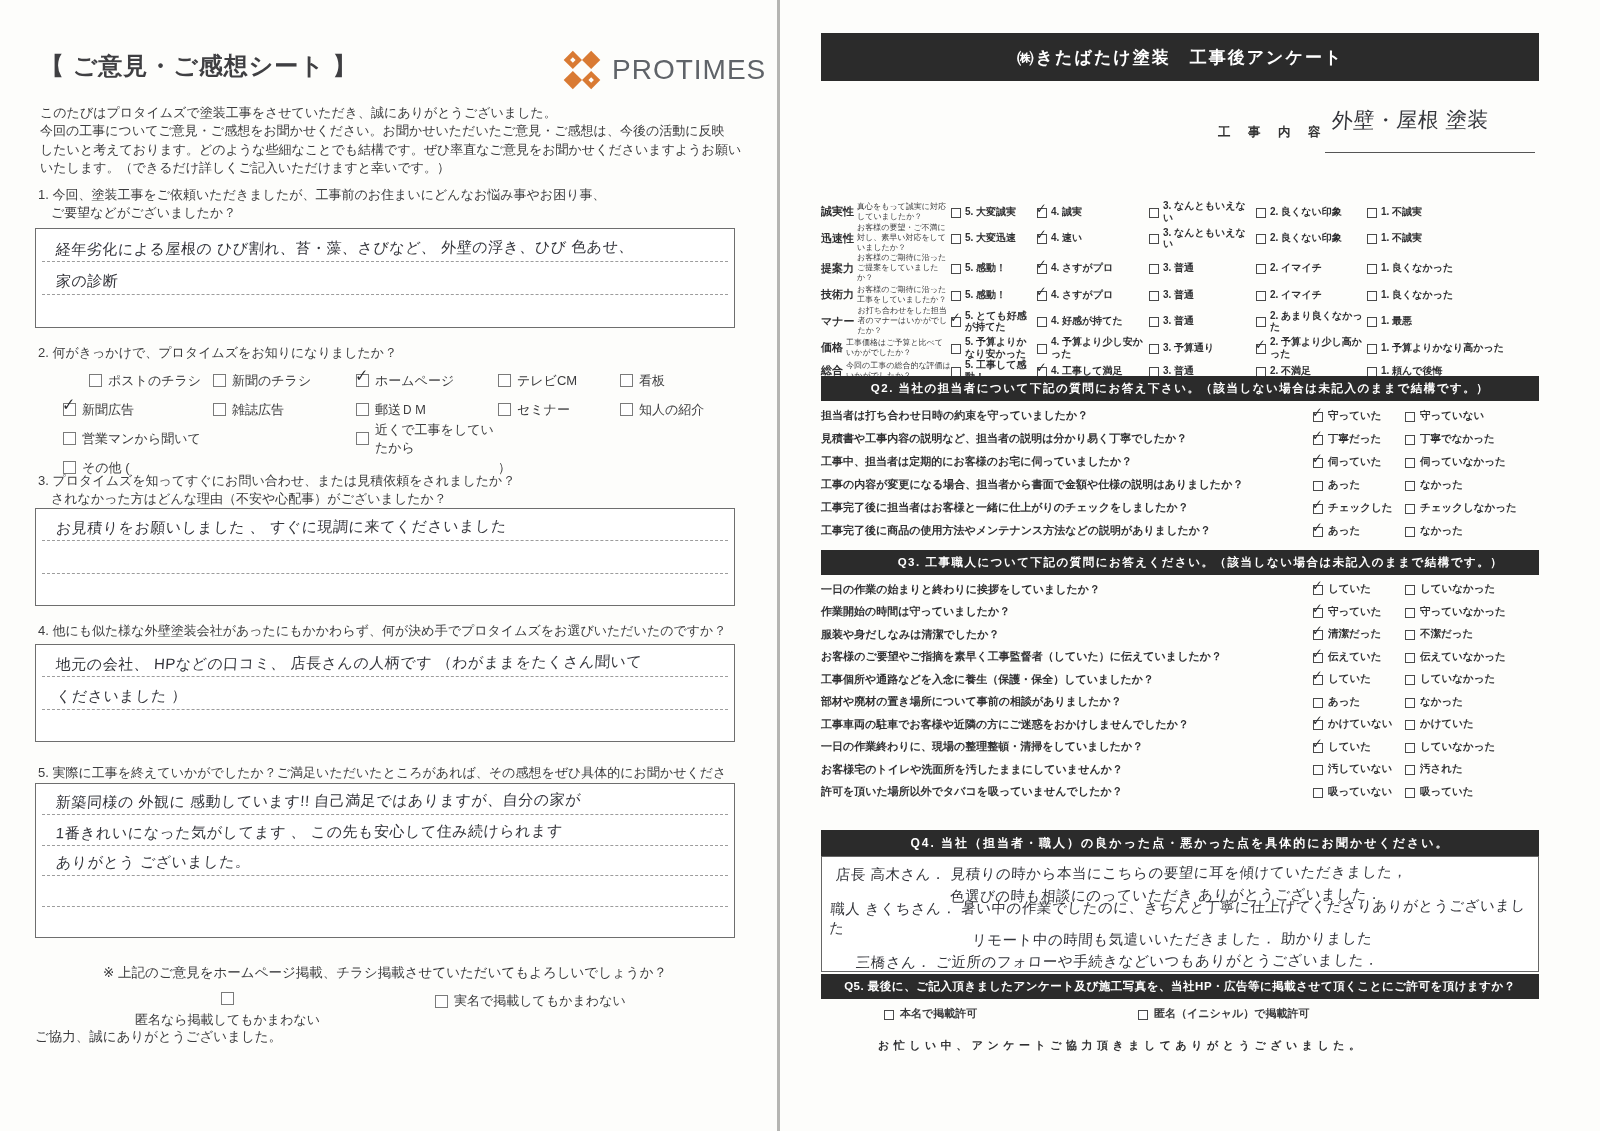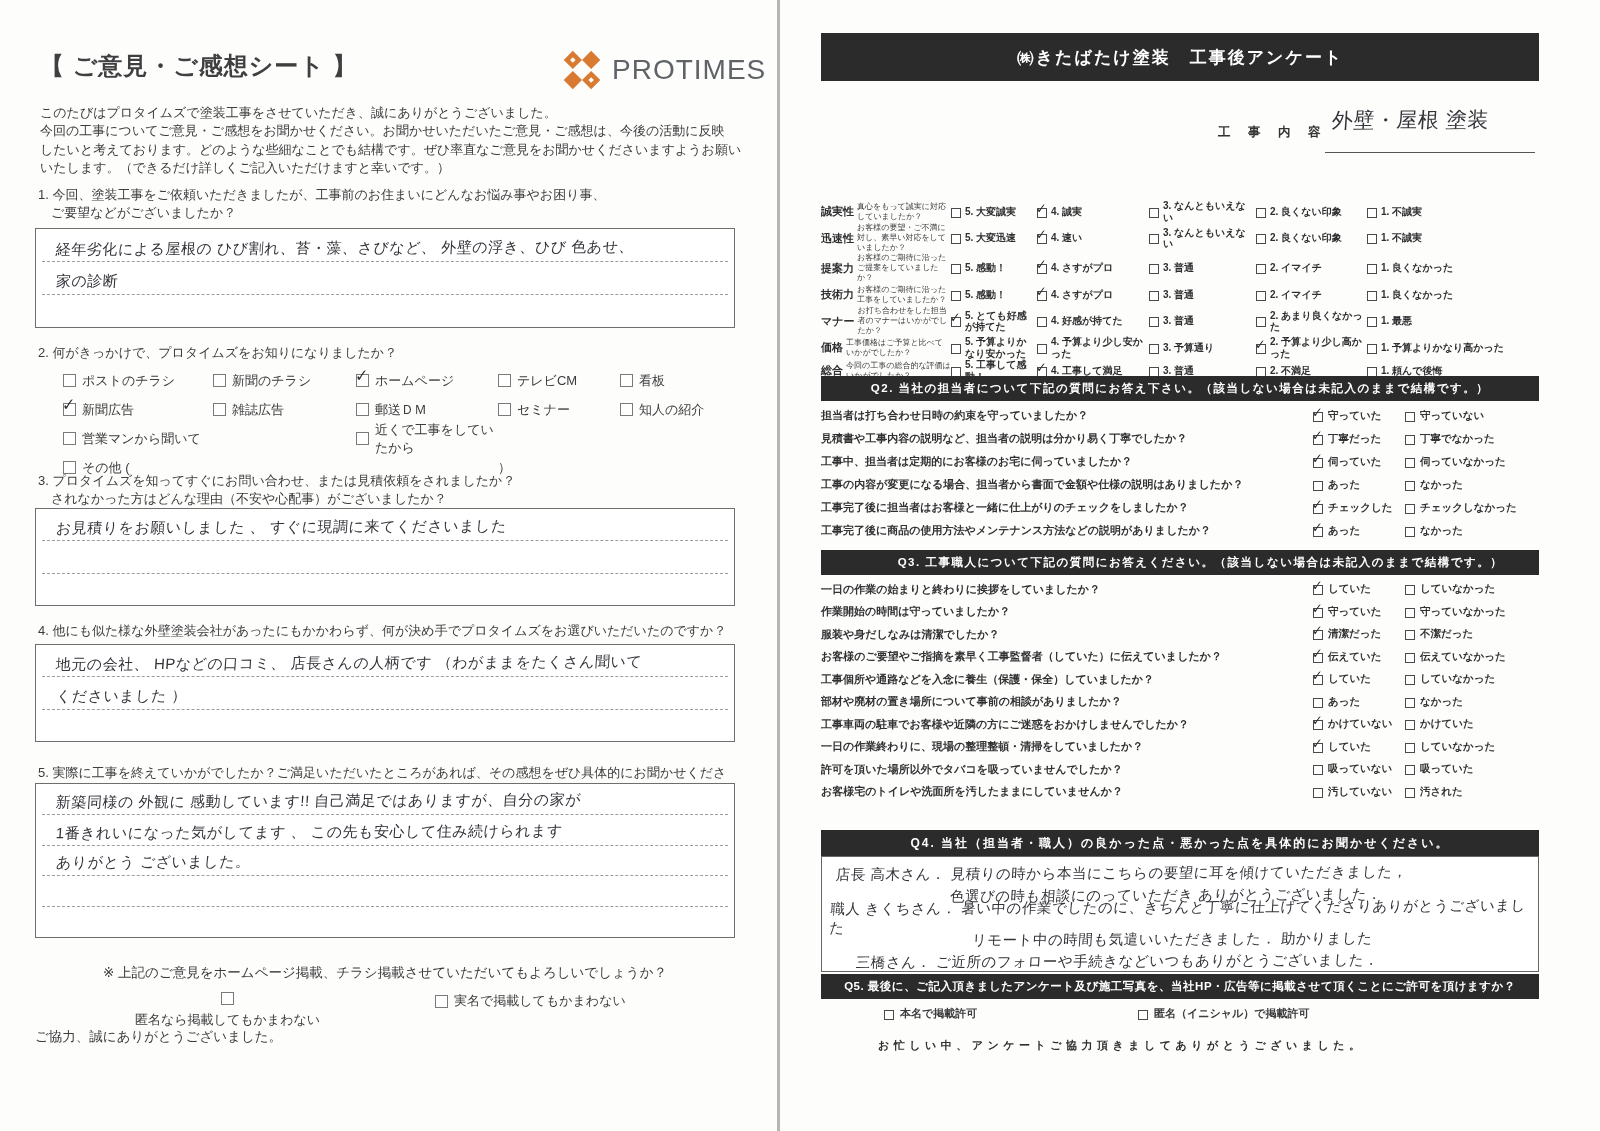--- a/index.html
+++ b/index.html
@@ -120,21 +120,21 @@
           <span class="hand">経年劣化による屋根の ひび割れ、苔・藻、さびなど、 外壁の浮き、ひび 色あせ、</span>
         </div>
         <div class="ans-line">
           <span class="hand">家の診断</span>
         </div>
         <div class="ans-line"></div>
       </div>
 
     <p class="qlabel" style="top:344px">2. 何がきっかけで、プロタイムズをお知りになりましたか？</p>
     <div id="lq2grid">
-        <div class="cbitem" style="grid-area: 1 / 1;">
+        <div class="cbitem" style="grid-area: 1 / 1; margin-left: 26px;">
           <span class="cb"></span>
           <span class="cblabel">ポストのチラシ</span>
         </div>
         <div class="cbitem" style="grid-area: 1 / 2;">
           <span class="cb"></span>
           <span class="cblabel">新聞のチラシ</span>
         </div>
         <div class="cbitem" style="grid-area: 1 / 3;">
           <span class="cb on">
             <span class="tick">✓</span>
@@ -623,39 +623,39 @@
               <span class="tick">✓</span>
             </span>
             <span>していた</span>
           </div>
           <div class="rqopt">
             <span class="rcb"></span>
             <span>していなかった</span>
           </div>
         </div>
         <div class="rqrow">
+          <div class="rqq">お客様宅のトイレや洗面所を汚したままにしていませんか？</div>
+          <div class="rqopt">
+            <span class="rcb"></span>
+            <span>汚していない</span>
+          </div>
+          <div class="rqopt">
+            <span class="rcb"></span>
+            <span>汚された</span>
+          </div>
+        </div>
+        <div class="rqrow">
           <div class="rqq">許可を頂いた場所以外でタバコを吸っていませんでしたか？</div>
           <div class="rqopt">
             <span class="rcb"></span>
             <span>吸っていない</span>
           </div>
           <div class="rqopt">
             <span class="rcb"></span>
             <span>吸っていた</span>
-          </div>
-        </div>
-        <div class="rqrow">
-          <div class="rqq">お客様宅のトイレや洗面所を汚したままにしていませんか？</div>
-          <div class="rqopt">
-            <span class="rcb"></span>
-            <span>汚していない</span>
-          </div>
-          <div class="rqopt">
-            <span class="rcb"></span>
-            <span>汚された</span>
           </div>
         </div>
       </div>
 
     <div class="banner qbanner" id="rq4banner">Q4. 当社（担当者・職人）の良かった点・悪かった点を具体的にお聞かせください。</div>
     <div id="rq4box">
         <div class="hline">
           <span class="hand" style="margin-left: 14px;">店長 高木さん． 見積りの時から本当にこちらの要望に耳を傾けていただきました，</span>
         </div>
         <div class="hline">

